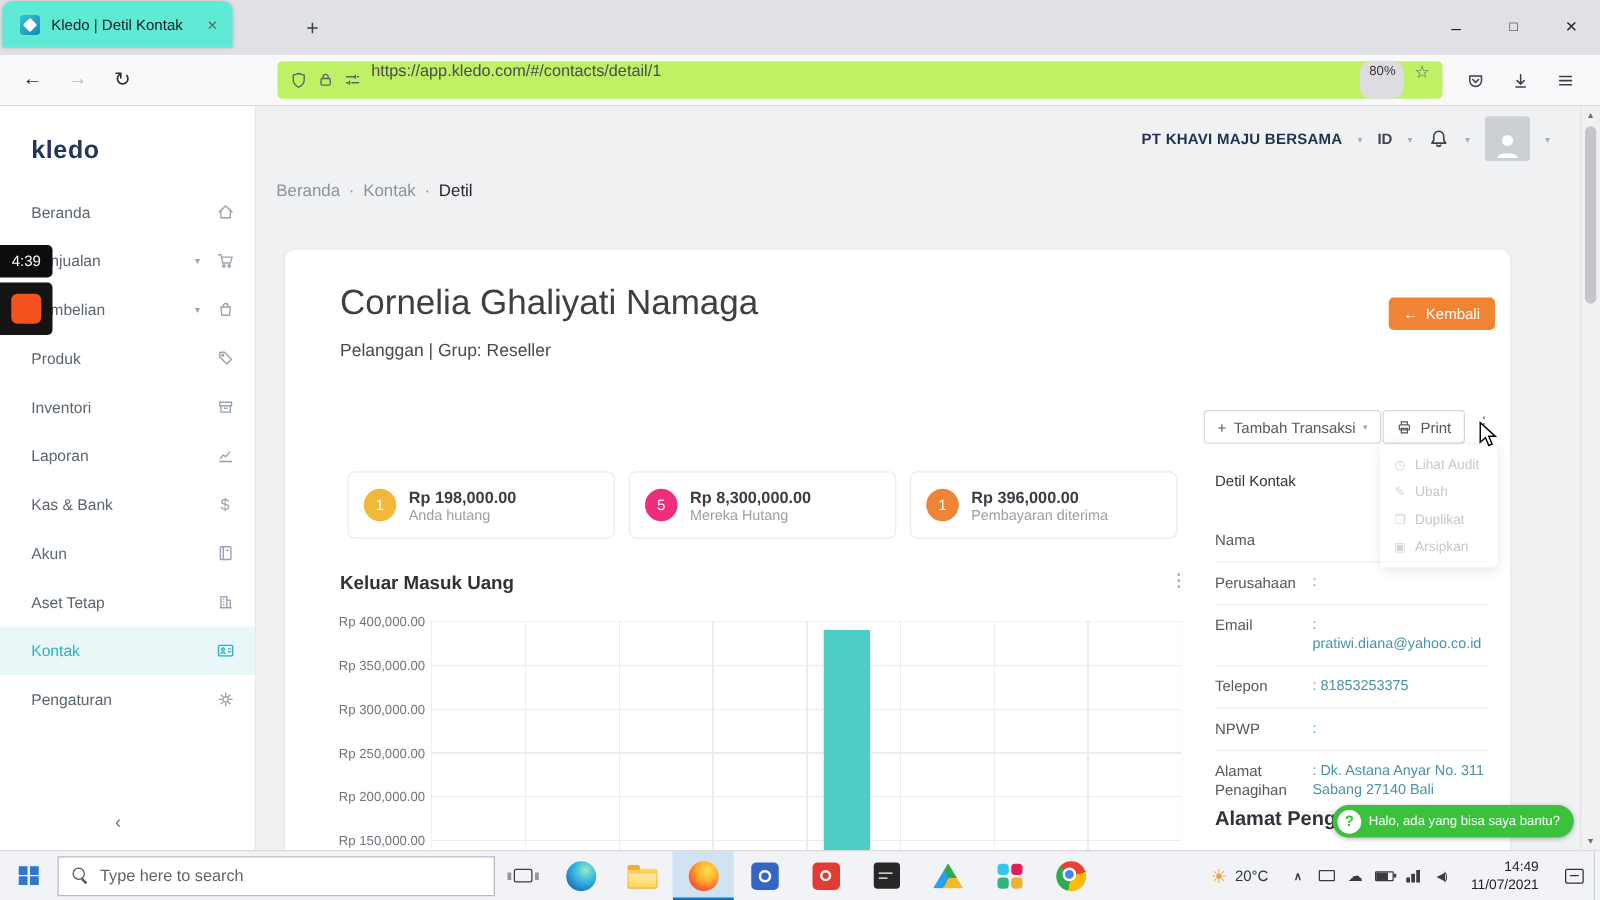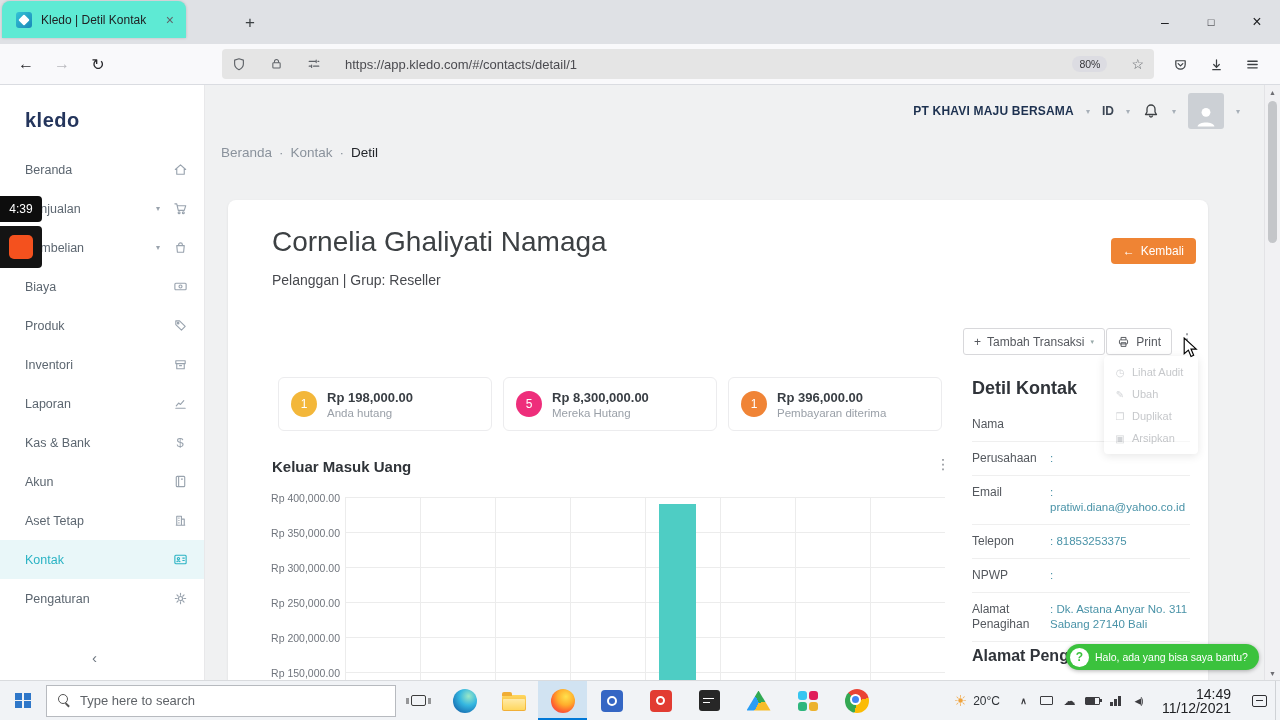--- a/index.html
+++ b/index.html
@@ -15,21 +15,21 @@
   .tab-close{color:#5f6368;font-size:14px;padding:0 4px}
   .newtab{position:absolute;left:238px;top:13px;font-size:17px;color:#3c4043;width:24px;text-align:center}
   .wincontrols{position:absolute;right:0;top:0;height:44px;display:flex}
   .winbtn{width:46px;display:flex;align-items:center;justify-content:center;color:#202124}
   .winbtn.min{font-size:14px}.winbtn.max{font-size:11px}.winbtn.cls{font-size:16px}
 
   
   .navbar{position:absolute;top:44px;left:0;right:0;height:41px;background:#f9f9fb;border-bottom:1px solid #dadce1;display:flex;align-items:center;padding:0 8px}
   .nav-btn{width:36px;height:30px;display:flex;align-items:center;justify-content:center;font-size:16px;color:#2a2a2e;border-radius:4px}
   .nav-btn.disabled{color:#b9b9be}
-  .urlbar{flex:1;height:30px;margin:0 10px 0 106px;background:#e5e5e5;border-radius:4px;display:flex;align-items:center;padding:0 10px;gap:24px}
+  .urlbar{flex:1;height:30px;margin:0 10px 0 106px;background:#bef264;border-radius:4px;display:flex;padding:0 10px;gap:8px}
   .urlbar .uico{color:#5f6368;display:flex;align-items:center}
   .url-text{flex:1;font-size:13px;color:#4b4b50;white-space:nowrap;overflow:hidden}
   .zoom-pill{background:#dcdce2;border-radius:9px;font-size:10.5px;color:#36363a;padding:2px 7px;flex:none}
   .star{font-size:14px;color:#5f6368;flex:none}
   .after-url{display:flex;align-items:center;gap:4px;margin-right:4px}
   .tb-ico{width:32px;height:30px;display:flex;align-items:center;justify-content:center;color:#3c4043}
 
   
   .sidebar{position:absolute;left:0;top:85px;bottom:40px;width:205px;background:#fff;border-right:1px solid #e8e8ea;z-index:5}
   .logo{padding:24px 0 0 25px;font-size:20px;font-weight:bold;color:#24355c;letter-spacing:.5px}
@@ -83,21 +83,21 @@
   .stat-label{font-size:11.5px;color:#9aa0a8;margin-top:2px}
 
   .chart-title{position:absolute;left:44px;top:258px;font-size:15px;font-weight:bold;color:#2f3338}
   .chart-kebab{position:absolute;left:708px;top:256px;font-size:14px;color:#85898f}
   .ytick{position:absolute;width:72px;text-align:right;font-size:10.5px;color:#70757d;left:40px}
   .plot{position:absolute;left:117px;top:297px;width:600px;height:303px;
     background-image:repeating-linear-gradient(to right,#ececec 0 1px,transparent 1px 75px),repeating-linear-gradient(to bottom,#ececec 0 1px,transparent 1px 35px)}
   .bar{position:absolute;left:314px;top:7px;width:37px;height:296px;background:#4ecdc4}
 
   .detail{position:absolute;left:744px;top:178px;width:218px}
-  .detail-title{font-size:18px;font-weight:bold;color:#30343a;margin-bottom:9px}
+  .detail-title{font-size:12px;font-weight:normal;color:#30343a;margin-bottom:24px}
   .drow{display:flex;padding:9px 0;border-bottom:1px solid #efefef}
   .dlabel{width:78px;font-size:12px;color:#54585e;flex:none;line-height:15px}
   .dvalue{flex:1;font-size:11.5px;color:#4a93a8;line-height:15px;word-wrap:break-word}
   .drow:nth-child(2) .dvalue{color:#54585e}
   .next-title{position:absolute;left:744px;top:447px;font-size:16px;font-weight:bold;color:#30343a}
 
   
   .chat{position:absolute;left:1066px;top:644px;height:26px;background:#3bc23d;border-radius:13px;display:flex;align-items:center;gap:6px;padding:0 11px 0 4px;box-shadow:0 1px 4px rgba(0,0,0,.3);z-index:45}
   .chat-ico{width:19px;height:19px;background:#fff;border-radius:50%;color:#3bc23d;font-size:12px;font-weight:bold;display:flex;align-items:center;justify-content:center}
   .chat-text{color:#fff;font-size:10.5px;white-space:nowrap}
@@ -152,21 +152,21 @@
   .sun{color:#f0a23a;font-size:15px}
   .t-ico{width:23px;display:flex;align-items:center;justify-content:center;color:#3c3c40;font-size:12px}
   .chev-up{font-size:9px;font-weight:bold}
   .mon{width:13px;height:9px;border:1.5px solid #3c3c40;border-radius:1px}
   .bat{position:relative;width:15px;height:8px;border:1px solid #3c3c40;border-radius:1px;background:linear-gradient(to right,#3c3c40 0 70%,transparent 70%)}
   .bat::after{content:"";position:absolute;right:-3px;top:1.5px;width:2px;height:3px;background:#3c3c40}
   .net{display:flex;align-items:flex-end;gap:1.5px}
   .net span{width:2.5px;background:#3c3c40}
   .n1{height:4px}.n2{height:7px}.n3{height:10px}
   .spk{font-size:9px;letter-spacing:-1px}
-  .time-block{display:flex;flex-direction:column;align-items:flex-end;justify-content:center;padding:0 12px;font-size:14px;color:#202124;line-height:14px}
+  .time-block{display:flex;flex-direction:column;align-items:flex-end;justify-content:center;padding:0 12px;font-size:11px;color:#202124;line-height:14px}
   .notif{width:32px;height:100%;display:flex;align-items:center;justify-content:center}
   .ni{width:15px;height:12px;border:1.5px solid #2f2f33;border-radius:2px;display:flex;align-items:center;justify-content:center}
   .ni span{width:7px;height:1.5px;background:#2f2f33}
   .desk{width:5px;height:100%;border-left:1px solid #cfd2d6}
   svg{display:block}
 </style>
 </head>
 <body>
 
 <div class="screen">
@@ -252,29 +252,20 @@
             </svg>
           </span>
       </div>
       <div class="s-item">
         <span class="s-label">Pembelian</span>
         <span class="s-chev">▾</span>
         <span class="s-icon">
             <svg width="15" height="15" viewBox="0 0 16 16" fill="none" stroke="currentColor" stroke-width="1.2" stroke-linejoin="round">
               <path d="M4 6h8l-.7 7H4.7L4 6z"></path>
               <path d="M6 6V5a2 2 0 0 1 4 0v1"></path>
-            </svg>
-          </span>
-      </div>
-      <div class="s-item">
-        <span class="s-label">Biaya</span>
-        <span class="s-icon">
-            <svg width="15" height="15" viewBox="0 0 16 16" fill="none" stroke="currentColor" stroke-width="1.2">
-              <rect x="2" y="4.5" width="12" height="7" rx="1"></rect>
-              <circle cx="8" cy="8" r="1.6"></circle>
             </svg>
           </span>
       </div>
       <div class="s-item">
         <span class="s-label">Produk</span>
         <span class="s-icon">
             <svg width="15" height="15" viewBox="0 0 16 16" fill="none" stroke="currentColor" stroke-width="1.2" stroke-linejoin="round">
               <path d="M3 3h4l6 6-4 4-6-6V3z"></path>
               <circle cx="5.5" cy="5.5" r=".8"></circle>
             </svg>
@@ -581,21 +572,21 @@
       <span class="t-ico">
           <span class="net">
             <span class="n1"></span>
             <span class="n2"></span>
             <span class="n3"></span>
           </span>
         </span>
       <span class="t-ico spk">◀)</span>
       <span class="time-block">
         <span>14:49</span>
-        <span>11/12/2021</span>
+        <span>11/07/2021</span>
       </span>
       <span class="notif">
           <span class="ni">
             <span></span>
           </span>
         </span>
       <span class="desk"></span>
     </div>
   </div>
 

